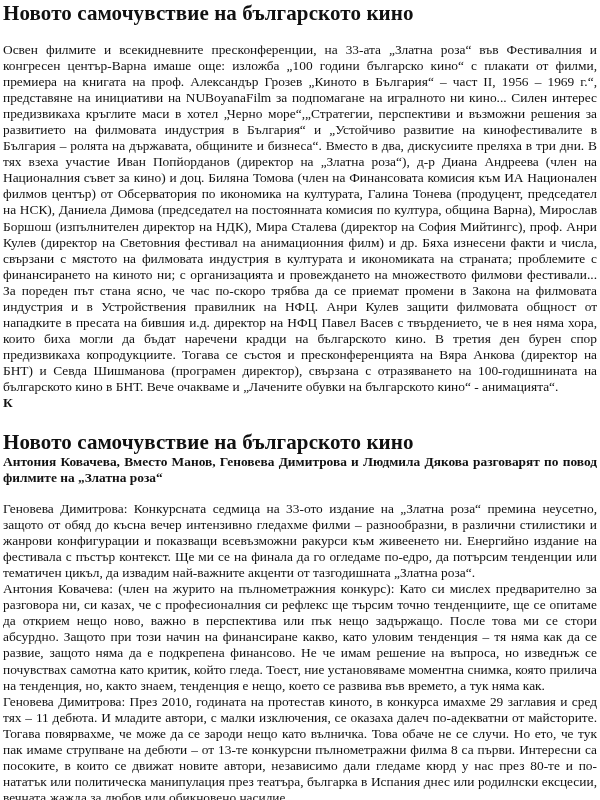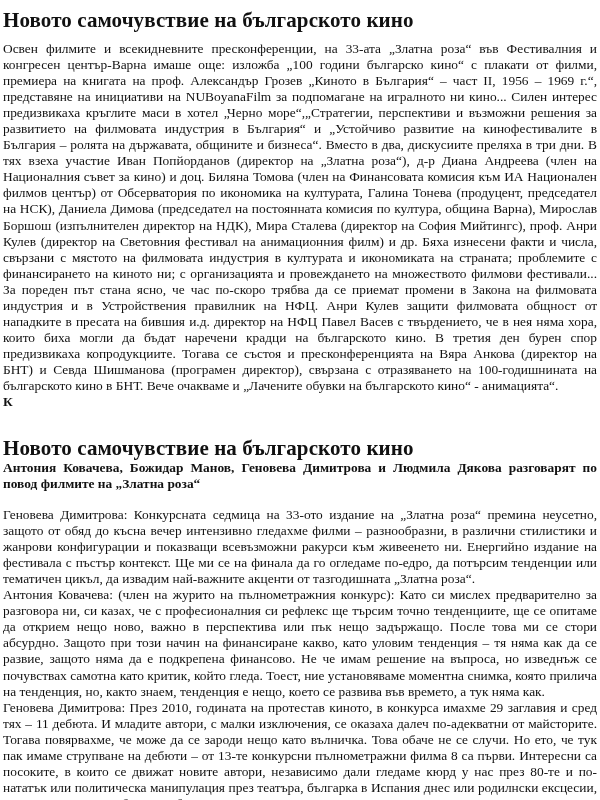--- a/index.html
+++ b/index.html
@@ -5,46 +5,46 @@
     html, body { margin: 0; padding: 0; background: #ffffff; }
     body {
       width: 600px; height: 800px; overflow: hidden;
       font-family: "Liberation Serif", "DejaVu Serif", serif;
       color: #111111;
     }
     .page { padding: 0 3px 0 3px; }
     h1 {
       font-family: "Liberation Serif", serif;
       font-size: 21px; font-weight: bold; margin: 0; line-height: 24px;
-      letter-spacing: 0.1px; padding-top: 8px;
+      letter-spacing: 0.1px; padding-top: 1px;
     }
     p {
       margin: 0; font-size: 13.4px; line-height: 16.05px; text-align: justify;
     }
-    .intro { margin-top: 9px; }
+    .intro { margin-top: 17px; }
     .marker { font-weight: bold; font-size: 13.4px; line-height: 16px; margin: 0; }
     .section2 { margin-top: 18px; }
     .subtitle { font-weight: bold; font-size: 13.4px; line-height: 16px; text-align: justify; margin: 0; }
     .dialogue { margin-top: 15px; }
     .speaker { font-weight: normal; }
   </style>
 </head>
 <body>
 
 <div class="page">
 
   <section>
     <h1>Новото самочувствие на българското кино</h1>
     <p class="intro">Освен филмите и всекидневните пресконференции, на 33-ата „Златна роза“ във Фестивалния и конгресен център-Варна имаше още: изложба „100 години българско кино“ с плакати от филми, премиера на книгата на проф. Александър Грозев „Киното в България“ – част II, 1956 – 1969 г.“, представяне на инициативи на NUBoyanaFilm за подпомагане на игралното ни кино... Силен интерес предизвикаха кръглите маси в хотел „Черно море“,„Стратегии, перспективи и възможни решения за развитието на филмовата индустрия в България“ и „Устойчиво развитие на кинофестивалите в България – ролята на държавата, общините и бизнеса“. Вместо в два, дискусиите преляха в три дни. В тях взеха участие Иван Попйорданов (директор на „Златна роза“), д-р Диана Андреева (член на Националния съвет за кино) и доц. Биляна Томова (член на Финансовата комисия към ИА Национален филмов център) от Обсерватория по икономика на културата, Галина Тонева (продуцент, председател на НСК), Даниела Димова (председател на постоянната комисия по култура, община Варна), Мирослав Боршош (изпълнителен директор на НДК), Мира Сталева (директор на София Мийтингс), проф. Анри Кулев (директор на Световния фестивал на анимационния филм) и др. Бяха изнесени факти и числа, свързани с мястото на филмовата индустрия в културата и икономиката на страната; проблемите с финансирането на киното ни; с организацията и провеждането на множеството филмови фестивали... За пореден път стана ясно, че час по-скоро трябва да се приемат промени в Закона на филмовата индустрия и в Устройствения правилник на НФЦ. Анри Кулев защити филмовата общност от нападките в пресата на бившия и.д. директор на НФЦ Павел Васев с твърдението, че в нея няма хора, които биха могли да бъдат наречени крадци на българското кино. В третия ден бурен спор предизвикаха копродукциите. Тогава се състоя и пресконференцията на Вяра Анкова (директор на БНТ) и Севда Шишманова (програмен директор), свързана с отразяването на 100-годишнината на българското кино в БНТ. Вече очакваме и „Лачените обувки на българското кино“ - анимацията“.</p>
     <p class="marker">К</p>
   </section>
 
   <section class="section2">
     <h1>Новото самочувствие на българското кино</h1>
-    <p class="subtitle">Антония Ковачева, Божидар Манов, Геновева Димитрова и Людмила Дякова разговарят по повод филмите на „Златна роза“</p>
+    <p class="subtitle">Антония Ковачева, Вместо Манов, Геновева Димитрова и Людмила Дякова разговарят по повод филмите на „Златна роза“</p>
 
     <div class="dialogue">
       <p><span class="speaker">Геновева Димитрова:</span><span> Конкурсната седмица на 33-ото издание на „Златна роза“ премина неусетно, защото от обяд до късна вечер интензивно гледахме филми – разнообразни, в различни стилистики и жанрови конфигурации и показващи всевъзможни ракурси към живеенето ни. Енергийно издание на фестивала с пъстър контекст. Ще ми се на финала да го огледаме по-едро, да потърсим тенденции или тематичен цикъл, да извадим най-важните акценти от тазгодишната „Златна роза“.</span></p>
       <p><span class="speaker">Антония Ковачева:</span><span> (член на журито на пълнометражния конкурс): Като си мислех предварително за разговора ни, си казах, че с професионалния си рефлекс ще търсим точно тенденциите, ще се опитаме да открием нещо ново, важно в перспектива или пък нещо задържащо. После това ми се стори абсурдно. Защото при този начин на финансиране какво, като уловим тенденция – тя няма как да се развие, защото няма да е подкрепена финансово. Не че имам решение на въпроса, но изведнъж се почувствах самотна като критик, който гледа. Тоест, ние установяваме моментна снимка, която прилича на тенденция, но, както знаем, тенденция е нещо, което се развива във времето, а тук няма как.</span></p>
       <p><span class="speaker">Геновева Димитрова:</span><span> През 2010, годината на протестав киното, в конкурса имахме 29 заглавия и сред тях – 11 дебюта. И младите автори, с малки изключения, се оказаха далеч по-адекватни от майсторите. Тогава повярвахме, че може да се зароди нещо като вълничка. Това обаче не се случи. Но ето, че тук пак имаме струпване на дебюти – от 13-те конкурсни пълнометражни филма 8 са първи. Интересни са посоките, в които се движат новите автори, независимо дали гледаме кюрд у нас през 80-те и по-нататък или политическа манипулация през театъра, българка в Испания днес или родилнски ексцесии, вечната жажда за любов или обикновено насилие...</span></p>
       <p><span class="speaker">Людмила Дякова:</span><span> Така е. Те са разнолики, независимо че са неравностойни. И все пак, най-важното са дебютите. Сериозна тенденция е, че на тази „Златна роза“ имаме 8 дебюта. И се надявам тя вече да стане постоянна, да се увеличават или поне да останат толкова, защото виждате, че разнообразието в днешното ни кино в голяма степен идва от тези нови сили.</span></p>
     </div>
   </section>
 
 </div>

